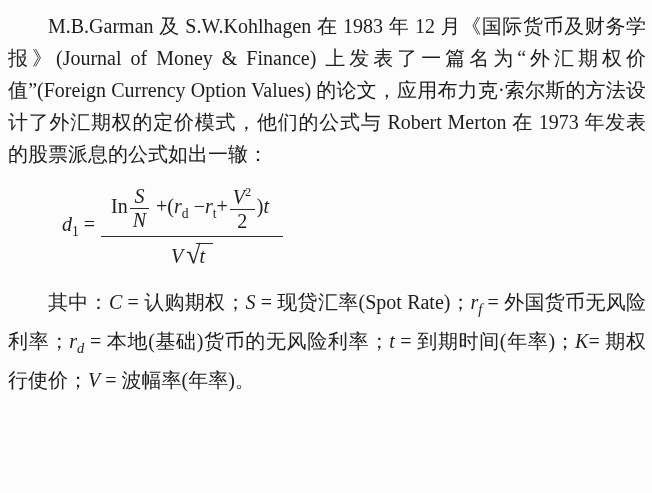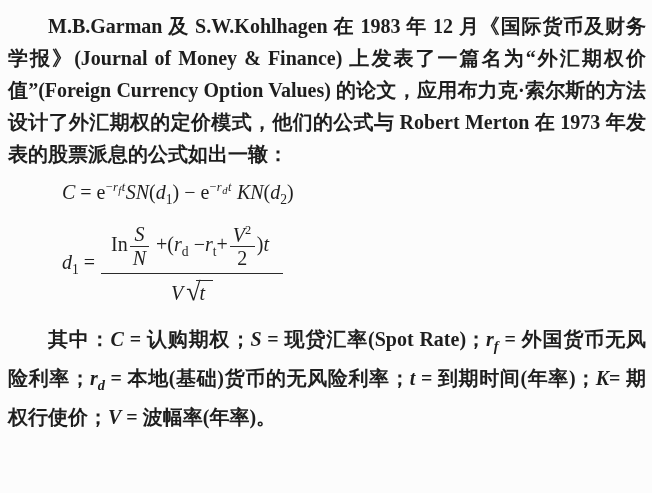--- a/index.html
+++ b/index.html
@@ -11,21 +11,20 @@
     overflow: hidden;
     box-sizing: border-box;
     padding: 10px 6px 0 8px;
   }
   .para {
     font-size: 20px;
     line-height: 32px;
     text-align: justify;
     text-indent: 2em;
     margin: 0;
-    font-weight: bold;
   }
   .para i { font-style: italic; }
   sub { font-size: 0.72em; }
   .formulas {
     margin: 10px 0 0 54px;
     font-size: 20px;
   }
   .math-line {
     margin: 0 0 10px 0;
     white-space: nowrap;
@@ -73,23 +72,20 @@
   .d1-lhs { display: inline-block; vertical-align: middle; }
   .defs { margin-top: 16px; }
 </style>
 </head>
 <body>
 
 <p class="para">M.B.Garman 及 S.W.Kohlhagen 在 1983 年 12 月《国际货币及财务学报》(Journal of Money &amp; Finance) 上发表了一篇名为“外汇期权价值”(Foreign Currency Option Values) 的论文，应用布力克·索尔斯的方法设计了外汇期权的定价模式，他们的公式与 Robert Merton 在 1973 年发表的股票派息的公式如出一辙：</p>
 
 <div class="formulas">
 
-  <div class="math-line">
-    <span><i>C</i> =  e<sup>−<i>r<sub>f</sub>t</i></sup><i>SN</i>(<i>d</i><sub>1</sub>) − e<sup>−<i>r<sub>d</sub>t</i></sup> <i>KN</i>(<i>d</i><sub>2</sub>)</span>
-  </div>
 
 
   <div class="math-line d1-line">
     <span class="d1-lhs"><i>d</i><sub>1</sub> =</span><span class="bigfrac"><span class="bf-num"><span>In</span><span class="frac"><span class="f-top"><i>S</i></span><span class="f-bot"><i>N</i></span></span><span> +(<i>r</i><sub>d</sub> −<i>r</i><sub>t</sub>+</span><span class="frac"><span class="f-top"><i>V</i><sup>2</sup></span><span class="f-bot">2</span></span><span>)<i>t</i></span></span><span class="bf-den"><span><i>V</i></span><span class="sqrt"><span class="sqrt-sign">√</span><span class="radicand"><i>t</i></span></span></span></span>
   </div>
 
 
 </div>
 
 <p class="para defs">其中：<i>C</i> = 认购期权；<i>S</i> = 现贷汇率(Spot Rate)；<i>r<sub>f</sub></i> = 外国货币无风险利率；<i>r<sub>d</sub></i> = 本地(基础)货币的无风险利率；<i>t</i> = 到期时间(年率)；<i>K</i>= 期权行使价；<i>V</i> = 波幅率(年率)。</p>

